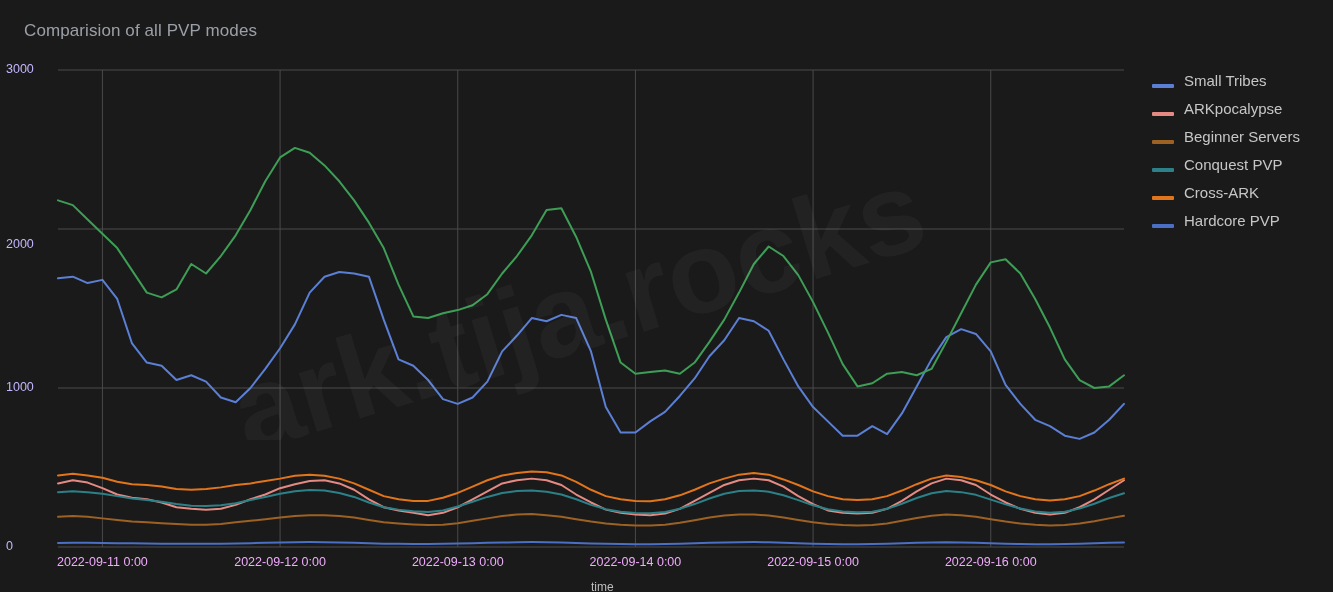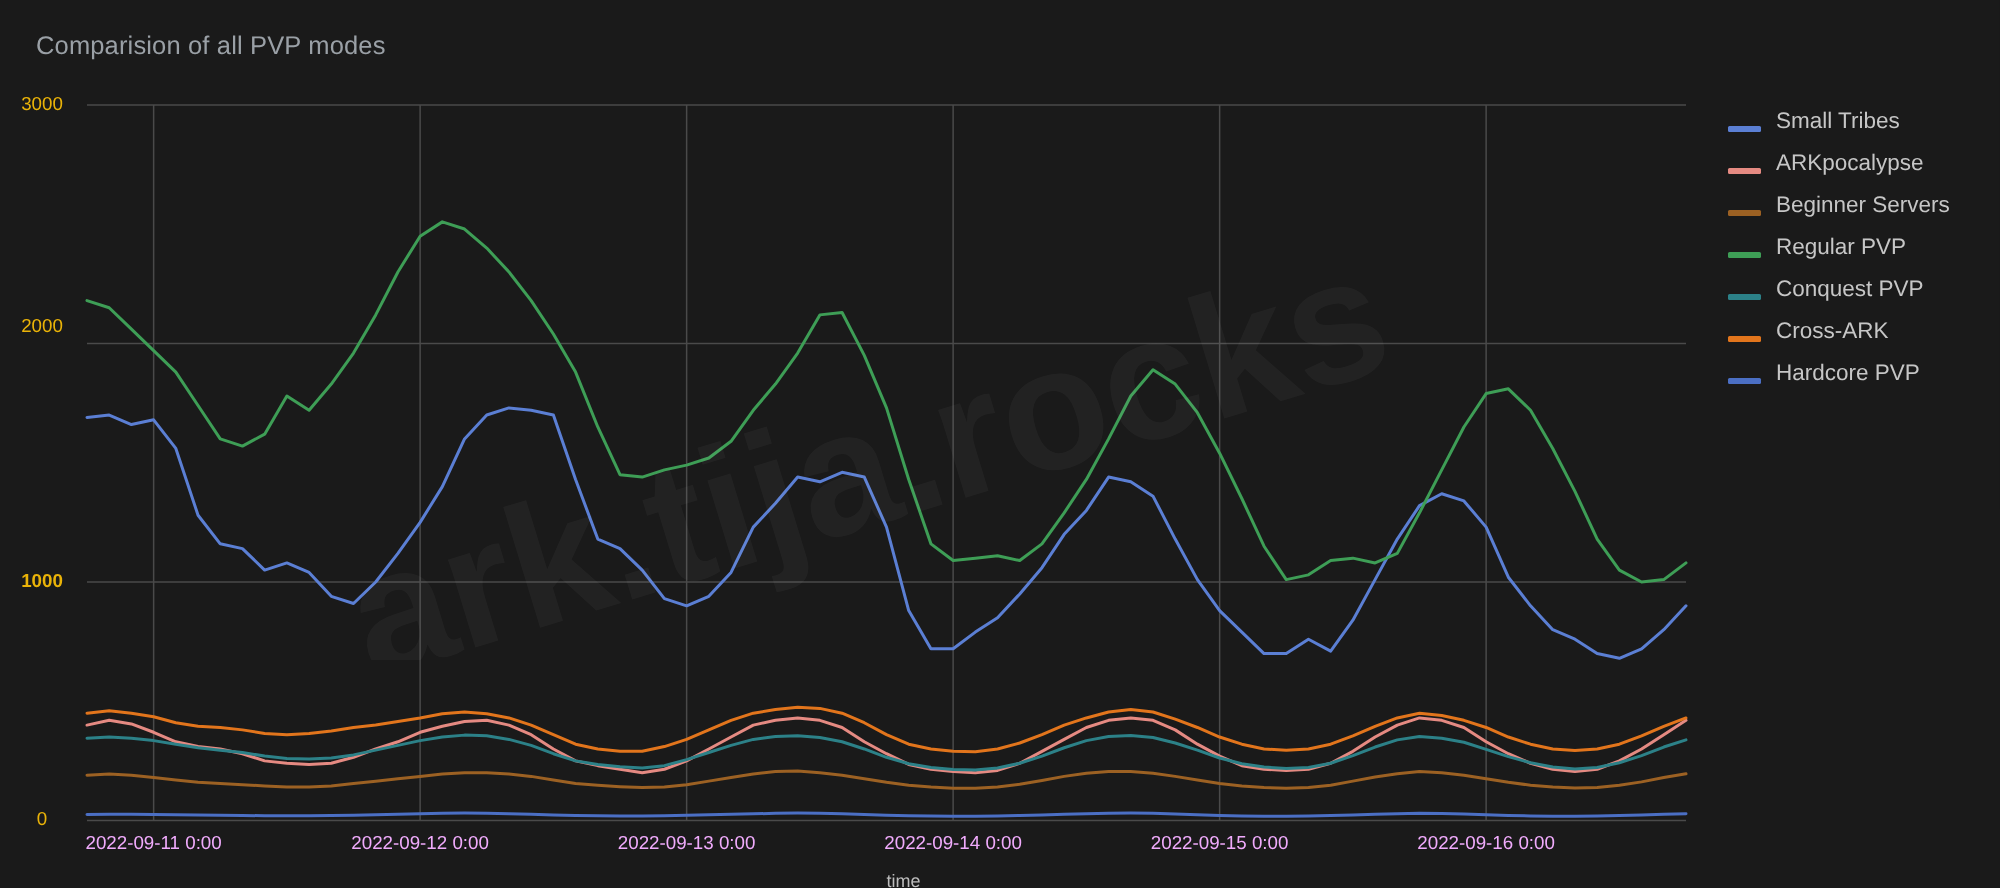--- a/index.html
+++ b/index.html
@@ -56,23 +56,23 @@
   .watermark-text {
     font-family: "Liberation Sans", sans-serif;
     font-size: 116px;
     font-weight: bold;
     fill: #ffffff;
     fill-opacity: 0.038;
   }
   
   .ylabel {
     position: absolute;
-    text-align: center;
+    text-align: left;
     font-size: 12.5px;
-    color: #eab308;
+    color: #c4b5fd;
     width: 44px;
     white-space: nowrap;
   }
   .xlabel {
     position: absolute;
     font-size: 12.5px;
     color: #f0abfc;
     white-space: nowrap;
     transform: translateX(-50%);
   }
@@ -141,22 +141,22 @@
           <polyline points="58.00,543.02 72.81,542.87 87.61,542.87 102.42,543.02 117.22,543.18 132.03,543.34 146.83,543.50 161.64,543.66 176.44,543.82 191.25,543.82 206.06,543.82 220.86,543.66 235.67,543.50 250.47,543.18 265.28,542.87 280.08,542.55 294.89,542.23 309.69,542.07 324.50,542.23 339.31,542.55 354.11,542.87 368.92,543.34 383.72,543.66 398.53,543.82 413.33,543.98 428.14,543.98 442.94,543.82 457.75,543.50 472.56,543.18 487.36,542.87 502.17,542.55 516.97,542.23 531.78,542.07 546.58,542.23 561.39,542.55 576.19,543.02 591.00,543.50 605.81,543.82 620.61,543.98 635.42,544.14 650.22,544.14 665.03,543.98 679.83,543.66 694.64,543.34 709.44,542.87 724.25,542.55 739.06,542.23 753.86,542.07 768.67,542.23 783.47,542.71 798.28,543.18 813.08,543.66 827.89,543.98 842.69,544.14 857.50,544.14 872.31,543.98 887.11,543.66 901.92,543.34 916.72,542.87 931.53,542.55 946.33,542.23 961.14,542.39 975.94,542.71 990.75,543.18 1005.56,543.66 1020.36,543.98 1035.17,544.14 1049.97,544.14 1064.78,543.98 1079.58,543.66 1094.39,543.34 1109.19,542.87 1124.00,542.55" fill="none" stroke="#4b6fc4" stroke-width="2" stroke-linejoin="round" stroke-linecap="round"></polyline>
         </g>
     </svg>
 
     <svg class="watermark" viewBox="0 0 920 290">
       <text class="watermark-text" id="wm-text" x="460" y="200" text-anchor="middle" transform="rotate(-17 460 160)">ark.tija.rocks</text>
     </svg>
 
     <div id="ylabels">
         <div class="ylabel" style="left: 6px; top: 539px;">0</div>
-        <div class="ylabel" style="left: 6px; top: 380px; font-weight: bold;">1000</div>
-        <div class="ylabel" style="left: 6px; top: 210px;">2000</div>
+        <div class="ylabel" style="left: 6px; top: 380px;">1000</div>
+        <div class="ylabel" style="left: 6px; top: 237px;">2000</div>
         <div class="ylabel" style="left: 6px; top: 62px;">3000</div>
       </div>
     <div id="xlabels">
         <div class="xlabel" style="left: 102.417px; top: 555px;">2022-09-11 0:00</div>
         <div class="xlabel" style="left: 280.083px; top: 555px;">2022-09-12 0:00</div>
         <div class="xlabel" style="left: 457.75px; top: 555px;">2022-09-13 0:00</div>
         <div class="xlabel" style="left: 635.417px; top: 555px; text-align: right;">2022-09-14 0:00</div>
         <div class="xlabel" style="left: 813.083px; top: 555px;">2022-09-15 0:00</div>
         <div class="xlabel" style="left: 990.75px; top: 555px;">2022-09-16 0:00</div>
       </div>
@@ -170,24 +170,20 @@
       </div>
       <div class="legend-item">
         <span class="legend-swatch" style="background: rgb(229, 138, 130);"></span>
         <span class="legend-label">ARKpocalypse</span>
       </div>
       <div class="legend-item">
         <span class="legend-swatch" style="background: rgb(156, 97, 35);"></span>
         <span class="legend-label">Beginner Servers</span>
       </div>
       <div class="legend-item">
-        <span class="legend-swatch" style="background: rgb(62, 158, 86);"></span>
-        <span class="legend-label">Regular PVP</span>
-      </div>
-      <div class="legend-item">
         <span class="legend-swatch" style="background: rgb(44, 129, 136);"></span>
         <span class="legend-label">Conquest PVP</span>
       </div>
       <div class="legend-item">
         <span class="legend-swatch" style="background: rgb(226, 117, 28);"></span>
         <span class="legend-label">Cross-ARK</span>
       </div>
       <div class="legend-item">
         <span class="legend-swatch" style="background: rgb(75, 111, 196);"></span>
         <span class="legend-label">Hardcore PVP</span>

